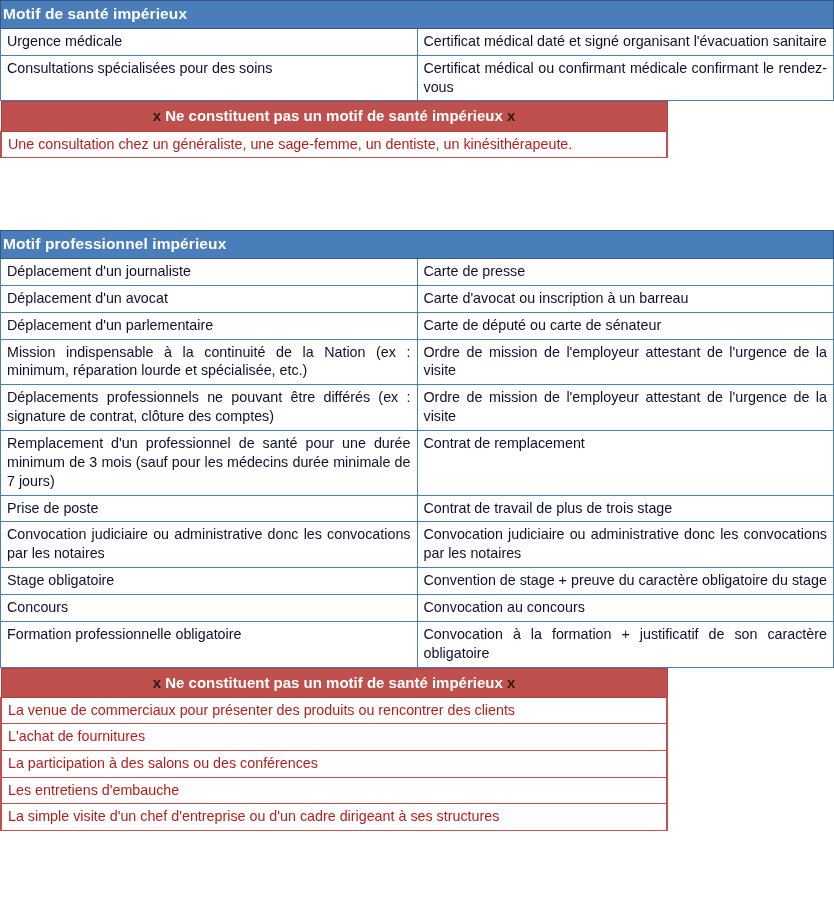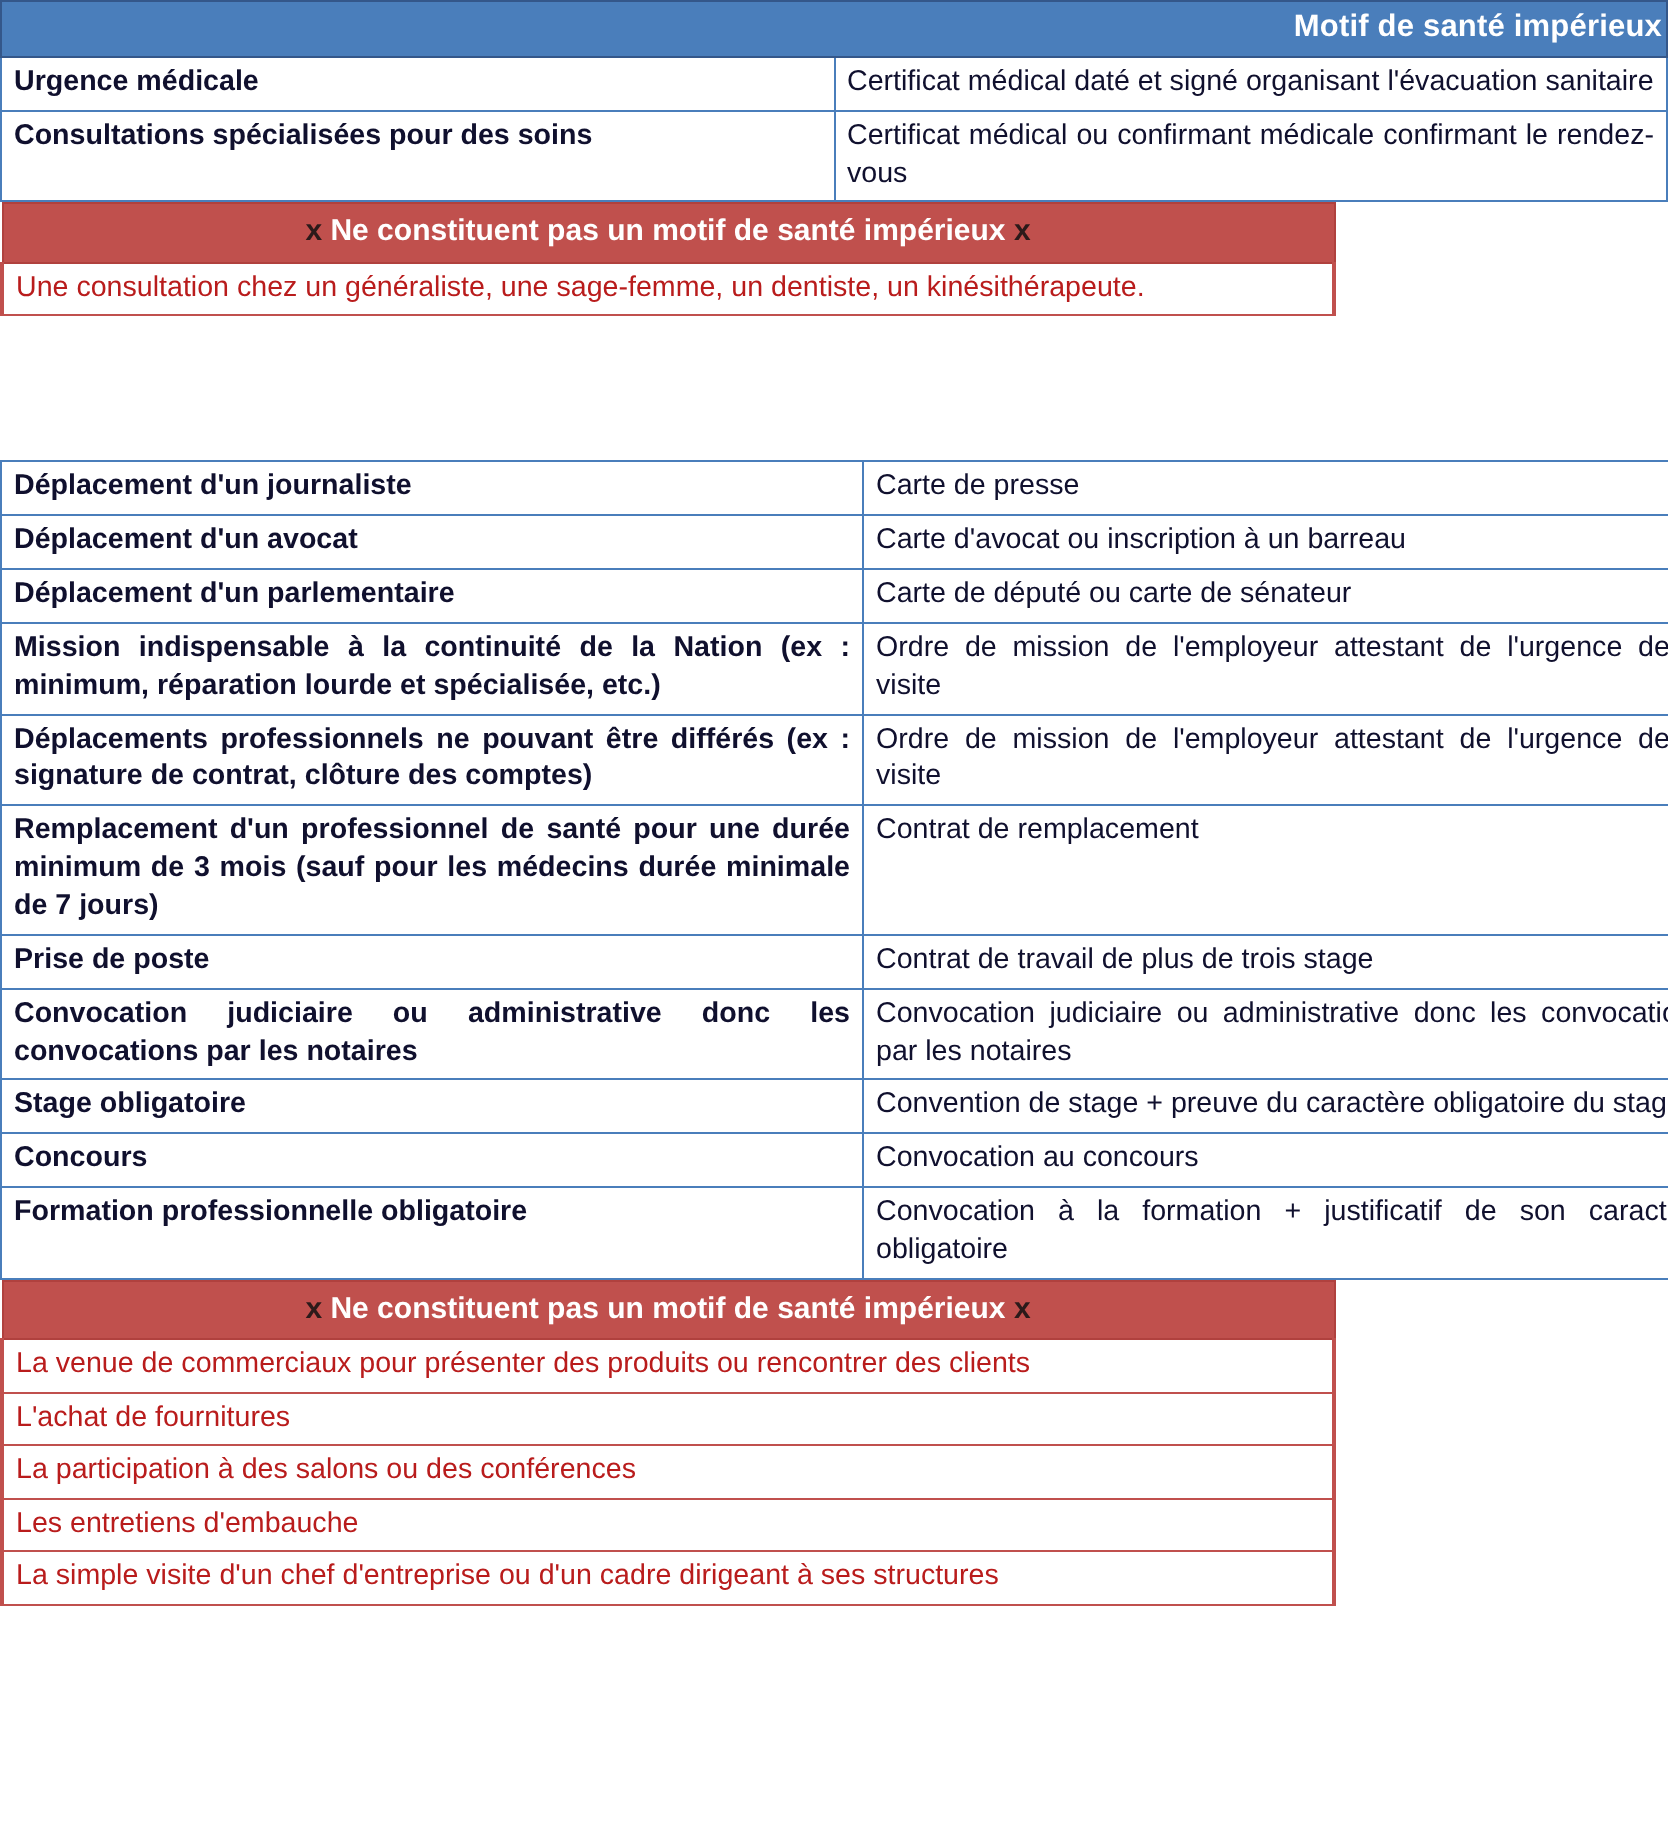--- a/index.html
+++ b/index.html
@@ -28,21 +28,21 @@
     border-collapse: collapse;
     table-layout: fixed;
   }
   .tbl.narrow { width: 668px; }
 
   .hdr-blue td {
     background: #4a7ebb;
     color: #ffffff;
     font-size: 15.5px;
     font-weight: bold;
-    text-align: right;
+    text-align: left;
     padding: 4px 2px 5px 2px;
     border: 1px solid #34578a;
     letter-spacing: 0.1px;
     line-height: 1.15;
   }
   .hdr-red td {
     background: #c0504d;
     color: #ffffff;
     font-size: 15px;
     font-weight: bold;
@@ -60,21 +60,21 @@
     border: 1px solid #4a7ebb;
     vertical-align: top;
     font-size: 14.3px;
     line-height: 1.32;
     padding: 3px 6px 4px 6px;
     text-align: justify;
     text-justify: inter-word;
     color: #10102e;
     background: #ffffff;
   }
-  td.cell.c-left  { width: 418px; font-weight: bold; }
+  td.cell.c-left  { width: 418px; }
   td.cell.c-right { width: 416px; }
 
   td.redcell {
     border: 1px solid #c0504d;
     border-left-width: 2px;
     border-right-width: 2px;
     vertical-align: middle;
     font-size: 14.3px;
     line-height: 1.3;
     padding: 3px 6px 4px 6px;
@@ -118,20 +118,23 @@
           <td class="redcell">Une consultation chez un généraliste, une sage-femme, un dentiste, un kinésithérapeute.</td>
         </tr>
       </tbody>
     </table>
   </div>
 
   <div class="gap"></div>
 
   <table class="tbl">
     <tbody>
+      <tr class="hdr-blue">
+        <td colspan="2">Motif professionnel impérieux</td>
+      </tr>
       <tr>
         <td class="cell c-left">Déplacement d'un journaliste</td>
         <td class="cell c-right">Carte de presse</td>
       </tr>
       <tr>
         <td class="cell c-left">Déplacement d'un avocat</td>
         <td class="cell c-right">Carte d'avocat ou inscription à un barreau</td>
       </tr>
       <tr>
         <td class="cell c-left">Déplacement d'un parlementaire</td>

